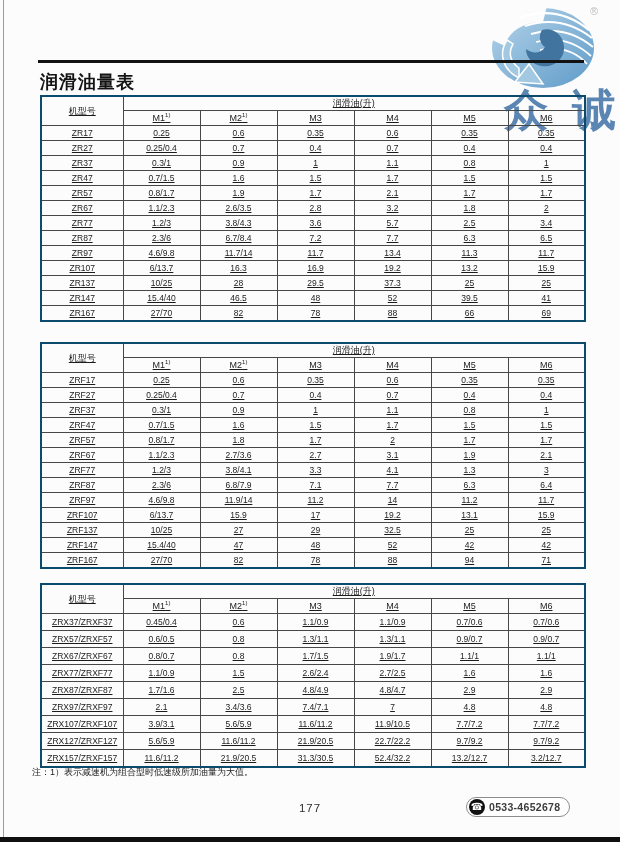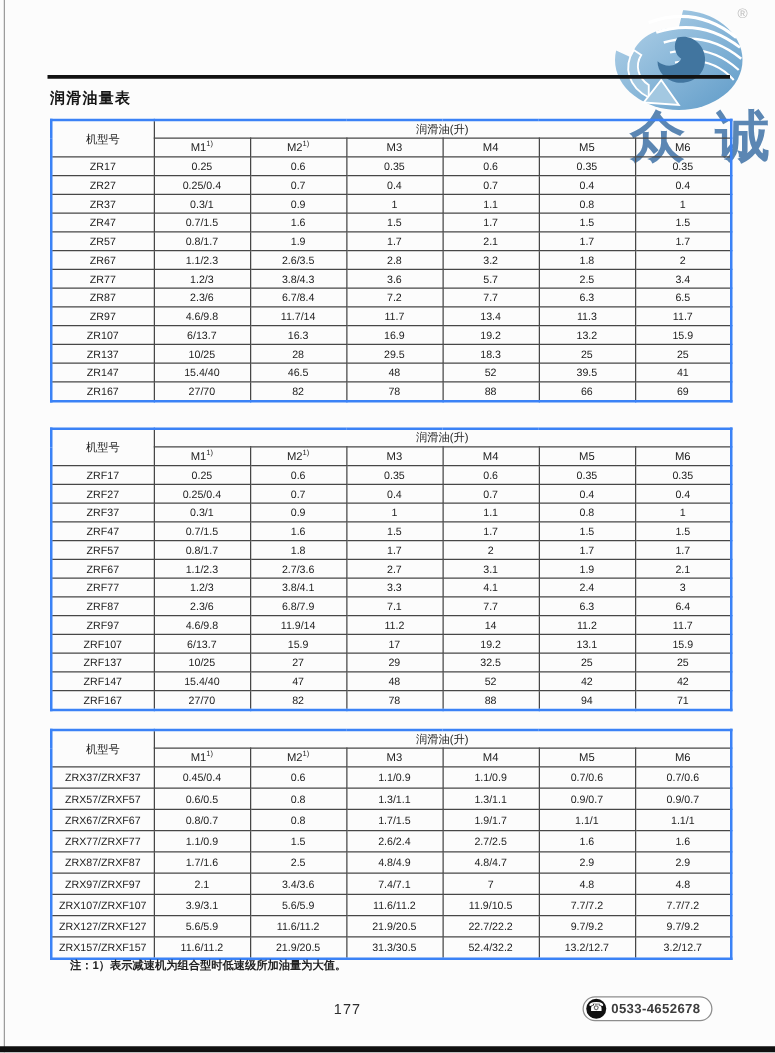--- a/index.html
+++ b/index.html
@@ -9,40 +9,40 @@
   }
   .page-edge{position:absolute;left:3px;top:0;width:1px;height:842px;background:#9c9c9c;}
   .top-rule{position:absolute;left:38px;top:60px;width:546px;height:3px;background:#121212;z-index:3;}
   .bottom-bar{position:absolute;left:0;top:837px;width:620px;height:5px;background:#101010;}
   .logo{position:absolute;left:485px;top:2px;width:116px;height:94px;z-index:2;}
   .reg-mark{position:absolute;left:590px;top:5px;font-size:11px;color:#bcbcbc;z-index:2;}
   .brand{position:absolute;left:490px;top:88px;z-index:0;color:#4e7dad;opacity:.92;
          font-size:44px;font-weight:bold;line-height:1;white-space:nowrap;margin-left:14px;}
   .brand span{display:inline-block;}
   .brand .c2{margin-left:12px;}
-  .doc-title{position:absolute;left:40px;top:70px;font-size:12px;font-weight:bold;color:#141414;letter-spacing:1px;}
+  .doc-title{position:absolute;left:40px;top:70px;font-size:18px;font-weight:bold;color:#141414;letter-spacing:1px;}
   table.oil-table{
     position:absolute;left:40px;width:544px;border-collapse:collapse;table-layout:fixed;
-    background:transparent;border:2px solid #3b82f6;
+    background:transparent;border:2px solid #0c4a6e;text-decoration:underline;
   }
   table.oil-table th,table.oil-table td{
     border:1px solid #474747;padding:0;text-align:center;vertical-align:middle;
     font-weight:normal;background:transparent;color:#1c1c1c;
   }
   table.oil-table th{font-size:9px;}
   table.oil-table td{font-size:8.5px;height:14px;}
   table.oil-table th.span-h{height:13px;}
   table.oil-table tr.m-row th{height:14px;}
   table.oil-table sup{font-size:6px;line-height:0;vertical-align:super;}
   #table1{top:95px;}
   #table2{top:342px;}
   #table3{top:583px;}
   #table3 td{height:16px;}
-  .footnote{position:absolute;left:56px;top:766px;font-size:9px;font-weight:bold;color:#222;}
-  .page-num{position:absolute;left:0;top:802px;width:556px;text-align:center;font-size:11.5px;color:#2e2e2e;letter-spacing:1px;}
+  .footnote{position:absolute;left:32px;top:766px;font-size:9px;font-weight:normal;color:#222;}
+  .page-num{position:absolute;left:0;top:802px;width:620px;text-align:center;font-size:11.5px;color:#2e2e2e;letter-spacing:1px;}
   .phone-pill{
     position:absolute;left:466px;top:797px;height:20px;box-sizing:border-box;
     border:1.5px solid #8d8d8d;border-radius:11px;background:#fff;
     display:flex;align-items:center;gap:4px;padding:0 9px 0 2px;
   }
   .phone-icon{width:16px;height:16px;border-radius:50%;background:#111;color:#fff;
     font-size:10px;line-height:16px;display:flex;align-items:center;justify-content:center;}
   .phone-num{font-size:10.5px;font-weight:bold;color:#3d3d3d;letter-spacing:.3px;text-align:center;}
 </style>
 </head>
@@ -193,21 +193,21 @@
         <td>16.9</td>
         <td>19.2</td>
         <td>13.2</td>
         <td>15.9</td>
       </tr>
       <tr>
         <td>ZR137</td>
         <td>10/25</td>
         <td>28</td>
         <td>29.5</td>
-        <td>18.3</td>
+        <td>37.3</td>
         <td>25</td>
         <td>25</td>
       </tr>
       <tr>
         <td>ZR147</td>
         <td>15.4/40</td>
         <td>46.5</td>
         <td>48</td>
         <td>52</td>
         <td>39.5</td>
@@ -303,21 +303,21 @@
         <td>3.1</td>
         <td>1.9</td>
         <td>2.1</td>
       </tr>
       <tr>
         <td>ZRF77</td>
         <td>1.2/3</td>
         <td>3.8/4.1</td>
         <td>3.3</td>
         <td>4.1</td>
-        <td>2.4</td>
+        <td>1.3</td>
         <td>3</td>
       </tr>
       <tr>
         <td>ZRF87</td>
         <td>2.3/6</td>
         <td>6.8/7.9</td>
         <td>7.1</td>
         <td>7.7</td>
         <td>6.3</td>
         <td>6.4</td>

